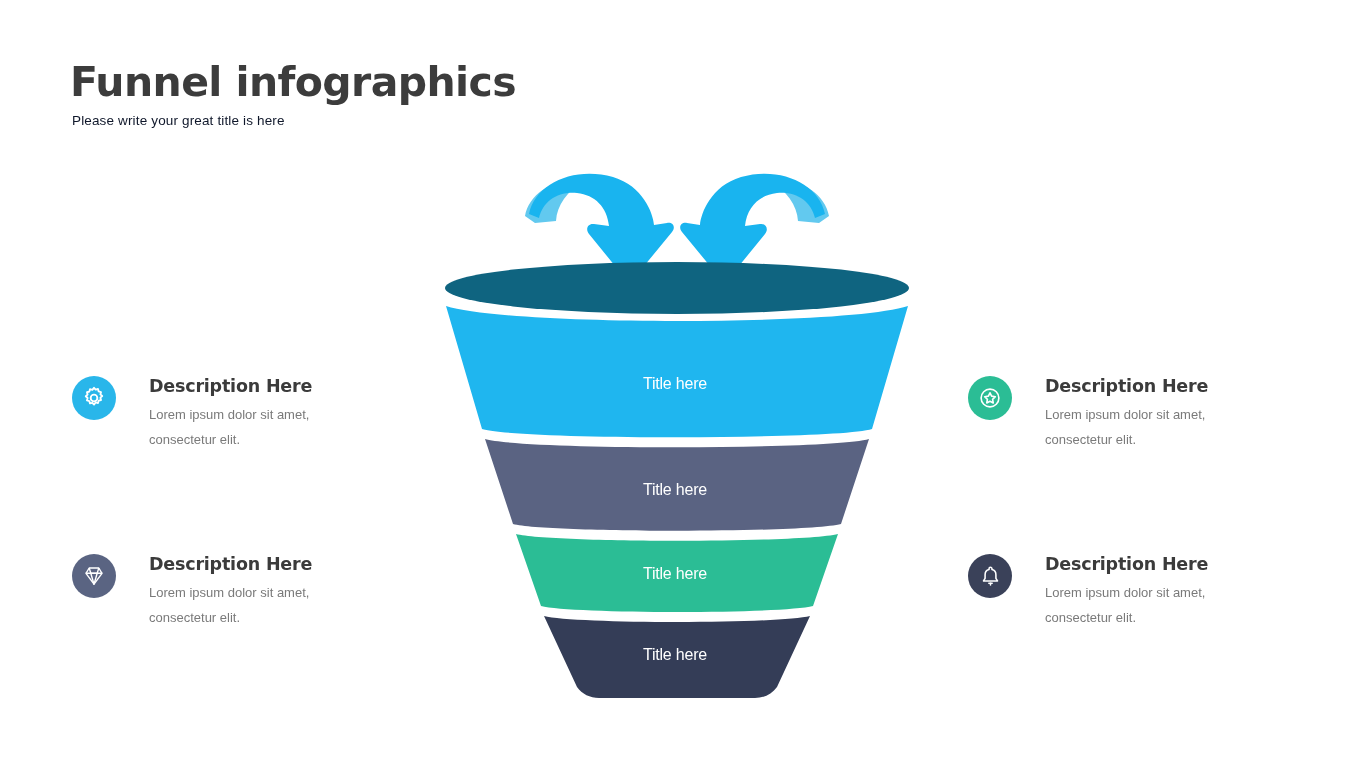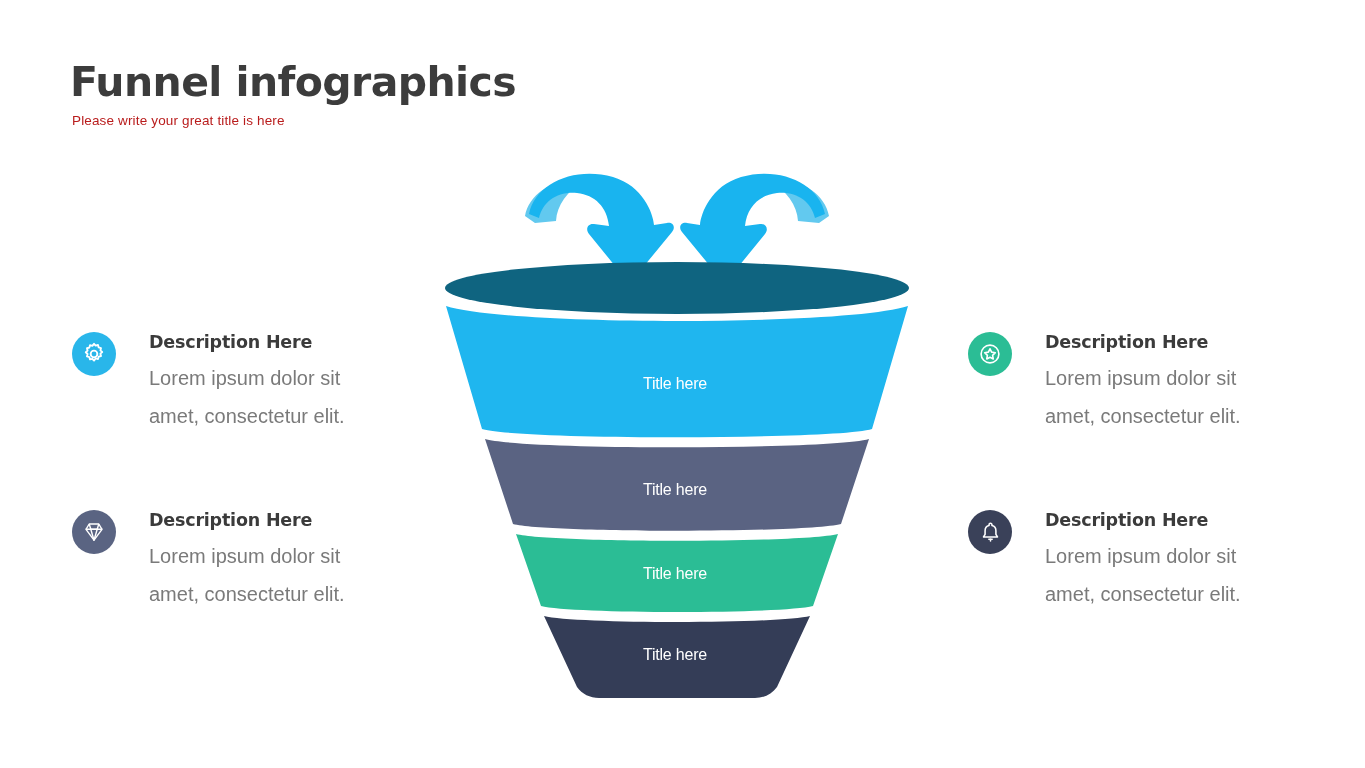--- a/index.html
+++ b/index.html
@@ -33,32 +33,33 @@
     letter-spacing: -0.6px;
     color: #3c3c3c;
     line-height: 1.08;
     margin: 0;
     white-space: nowrap;
   }
   .page-subtitle {
     font-family: "Liberation Sans", sans-serif;
     font-size: 13.5px;
     font-weight: 400;
-    color: #b91c1c;
+    color: #0f172a;
     letter-spacing: 0.15px;
     margin: 9px 0 0 2px;
     white-space: nowrap;
   }
 
   
   .desc-block {
     position: absolute;
     display: flex;
     align-items: flex-start;
     width: 300px;
+    margin-top: 44px;
   }
   .desc-left  { left: 72px; }
   .desc-right { left: 968px; }
   .desc-row1  { top: 330px; }
   .desc-row2  { top: 508px; }
 
   .icon-circle {
     width: 44px;
     height: 44px;
     border-radius: 50%;
@@ -79,21 +80,21 @@
     font-size: 17.5px;
     font-weight: bold;
     color: #3b3b3b;
     letter-spacing: -0.2px;
     line-height: 1.15;
     margin: 0;
     white-space: nowrap;
   }
   .desc-body {
     font-family: "Liberation Sans", sans-serif;
-    font-size: 20px;
+    font-size: 13px;
     color: #7a7a7a;
     line-height: 1.9;
     margin: 7px 0 0 0;
     max-width: 250px;
   }
 
   
   .funnel-wrap {
     position: absolute;
     left: 417px;

